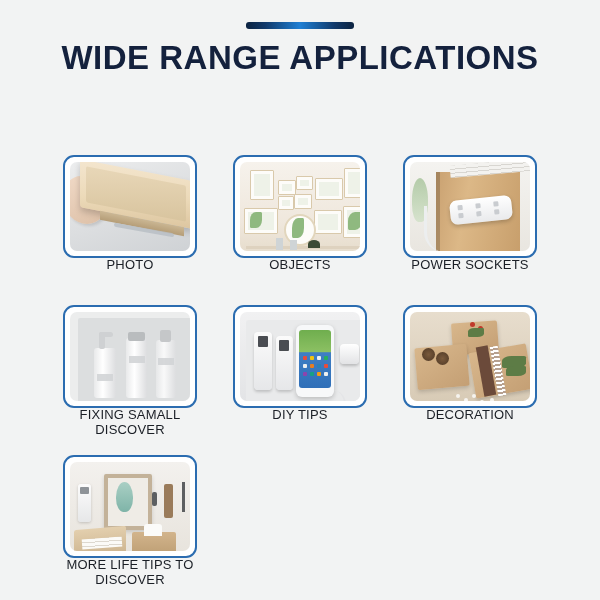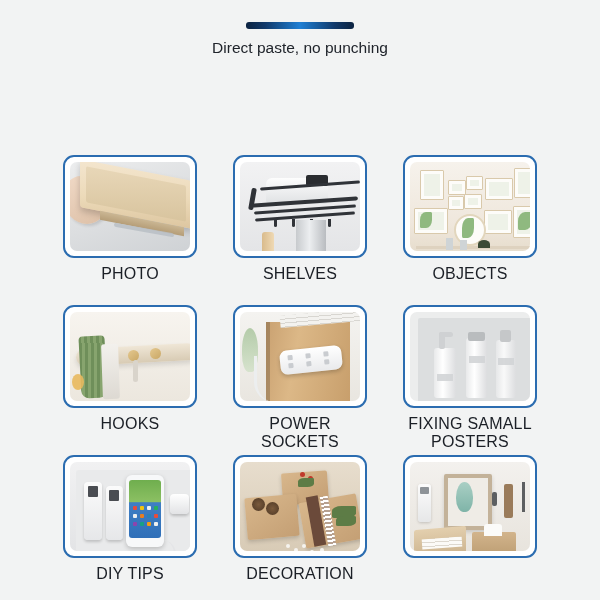--- a/index.html
+++ b/index.html
@@ -41,22 +41,22 @@
     border:2px solid #2b6cb0;border-radius:11px;
     background:#ffffff;
     padding:5px;
     display:flex;align-items:center;justify-content:center;
   }
   .thumb{
     position:relative;width:100%;height:100%;
     border-radius:7px;overflow:hidden;background:#e9eaec;
   }
   .label{
-    margin-top:7px;text-align:center;
-    font-size:16px;color:#1b1f26;line-height:1.15;
+    text-align:center;
+    font-size:13px;color:#1b1f26;line-height:1.15;
     letter-spacing:.2px;
   }
 
   
   .t-photo{background:linear-gradient(160deg,#ecedee 0%,#dcdee0 55%,#cfd2d5 100%);}
   .t-photo .hand{
     position:absolute;left:-6px;top:14px;width:44px;height:48px;
     background:linear-gradient(150deg,#f0d9c6,#dcbfa6);
     border-radius:40% 45% 50% 55%;
     box-shadow:2px 2px 3px rgba(0,0,0,.12);
@@ -234,56 +234,36 @@
   .t-more .tiss{position:absolute;left:74px;top:62px;width:18px;height:12px;background:#fbfbf9;border-radius:3px 3px 0 0;}
   .t-more .hk{position:absolute;background:#5d5f61;}
 </style>
 </head>
 <body>
 
 <div class="page">
 
   <div class="accent-bar"></div>
 
-  <p class="subtitle">Direct paste, no punching</p>
+  <h1 class="title">WIDE RANGE APPLICATIONS</h1>
 
   <div class="grid">
 
     <div class="cell">
       <div class="card">
         <div class="thumb t-photo">
           <div class="hand"></div>
             <div class="frame"></div>
             <div class="edge"></div>
             <div class="peel"></div>
         </div>
       </div>
       <div class="label">PHOTO</div>
     </div>
 
-    <div class="cell">
-      <div class="card">
-        <div class="thumb t-shelf">
-          <div class="towel"></div>
-            <div class="soap"></div>
-          <div class="bar top"></div>
-            <div class="bar arm"></div>
-          <div class="bar b1"></div>
-            <div class="bar b2"></div>
-            <div class="bar b3"></div>
-          <div class="hook" style="left:34px"></div>
-            <div class="hook" style="left:52px"></div>
-          <div class="hook" style="left:70px"></div>
-            <div class="hook" style="left:88px"></div>
-          <div class="cyl"></div>
-            <div class="wood"></div>
-        </div>
-      </div>
-      <div class="label">SHELVES</div>
-    </div>
 
     <div class="cell">
       <div class="card">
         <div class="thumb t-post">
           <div class="f" style="left:10px;top:8px;width:22px;height:28px">
               <i></i>
             </div>
           <div class="f" style="left:38px;top:18px;width:16px;height:13px">
               <i></i>
             </div>
@@ -317,36 +297,20 @@
           <div class="g" style="left:10px;top:50px;width:12px;height:16px"></div>
           <div class="shelf"></div>
           <div class="vase" style="left:36px;top:76px;width:7px;height:12px"></div>
           <div class="vase" style="left:50px;top:78px;width:7px;height:10px"></div>
           <div class="vase" style="left:68px;top:78px;width:12px;height:8px;background:#3b4a35;border-radius:50% 50% 0 0"></div>
         </div>
       </div>
       <div class="label">OBJECTS</div>
     </div>
 
-    <div class="cell">
-      <div class="card">
-        <div class="thumb t-hook">
-          <div class="rail"></div>
-          <div class="peg" style="left:34px;top:40px"></div>
-          <div class="peg" style="left:58px;top:38px"></div>
-          <div class="peg" style="left:80px;top:36px"></div>
-          <div class="pin" style="left:40px;top:50px"></div>
-          <div class="pin" style="left:63px;top:48px"></div>
-          <div class="cloth"></div>
-            <div class="cloth2"></div>
-            <div class="dot"></div>
-        </div>
-      </div>
-      <div class="label">HOOKS</div>
-    </div>
 
     <div class="cell">
       <div class="card">
         <div class="thumb t-pow">
           <div class="plant"></div>
           <div class="cab"></div>
             <div class="cabl"></div>
           <div class="books"></div>
           <div class="strip">
             <div class="sock" style="left:8px;top:5px"></div>
@@ -371,21 +335,21 @@
           <div class="cap" style="left:29px;top:20px;width:14px;height:5px;border-radius:3px"></div>
           <div class="lbl" style="left:27px;top:62px"></div>
           <div class="bot" style="left:56px;top:26px;width:21px;height:60px"></div>
           <div class="cap" style="left:58px;top:20px;width:17px;height:9px;background:#b9bcbe"></div>
           <div class="lbl" style="left:59px;top:44px"></div>
           <div class="bot" style="left:86px;top:28px;width:20px;height:58px;opacity:.82"></div>
           <div class="cap" style="left:90px;top:18px;width:11px;height:12px;background:#c5c7c9"></div>
           <div class="lbl" style="left:88px;top:46px"></div>
         </div>
       </div>
-      <div class="label">FIXING SAMALL POSTERS</div>
+      <div class="label">FIXING SAMALL DISCOVER</div>
     </div>
 
     <div class="cell">
       <div class="card">
         <div class="thumb t-diy">
           <div class="plate"></div>
           <div class="ph" style="left:14px;top:20px;width:18px;height:58px"></div>
           <div class="scr" style="left:18px;top:24px;width:10px;height:11px"></div>
           <div class="ph" style="left:36px;top:24px;width:17px;height:54px"></div>
           <div class="scr" style="left:39px;top:28px;width:10px;height:11px"></div>
@@ -444,16 +408,17 @@
             <div class="leaf"></div>
           <div class="hk" style="left:82px;top:30px;width:5px;height:14px;border-radius:2px"></div>
           <div class="str" style="left:94px;top:22px;width:9px;height:34px"></div>
           <div class="hk" style="left:112px;top:20px;width:3px;height:30px"></div>
           <div class="tray"></div>
             <div class="papers"></div>
           <div class="tbox"></div>
             <div class="tiss"></div>
         </div>
       </div>
+      <div class="label">MORE LIFE TIPS TO DISCOVER</div>
     </div>
 
   </div>
 </div>
 
 </body></html>

